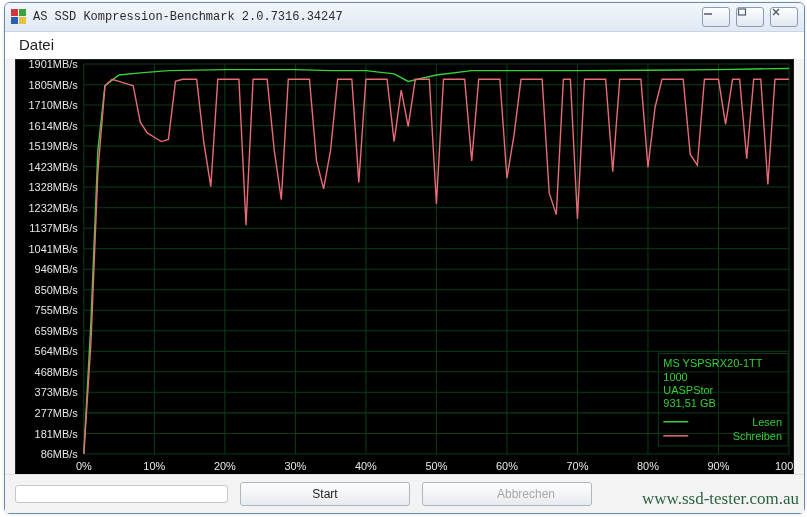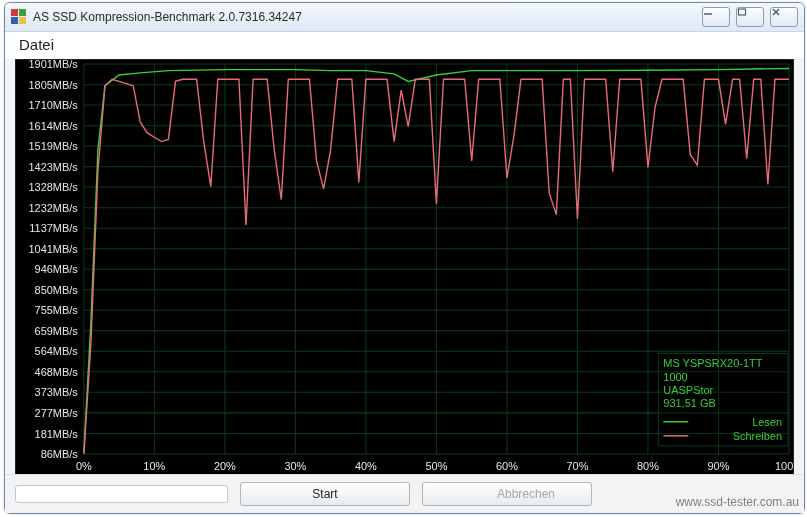--- a/index.html
+++ b/index.html
@@ -26,20 +26,21 @@
   }
   .titlebar {
     height: 28px;
     display: flex;
     align-items: center;
     padding: 0 4px 0 6px;
     background: linear-gradient(#f3f7fc, #dfe8f4);
     border-bottom: 1px solid #c9d5e5;
     border-radius: 5px 5px 0 0;
     position: relative;
+    font-family: Liberation Mono, monospace;
   }
   .titlebar .app-icon {
     width: 16px;
     height: 16px;
     margin-right: 6px;
     display: grid;
     grid-template-columns: 7px 7px;
     grid-template-rows: 7px 7px;
     gap: 1px;
   }
@@ -134,23 +135,23 @@
   }
   .btn[disabled] {
     color: #a8a8a8;
     cursor: default;
     padding-left: 44px;
   }
   .watermark {
     position: absolute;
     right: 8px;
     bottom: 8px;
-    color: #737373;
-    font-family: Liberation Sans, sans-serif;
-    font-size: 12px;
+    color: #14532d;
+    font-family: Liberation Serif, serif;
+    font-size: 17px;
     pointer-events: none;
     opacity: 0.9;
   }
 </style>
 </head>
 <body>
 
 <div class="window">
 
   <div class="titlebar">

